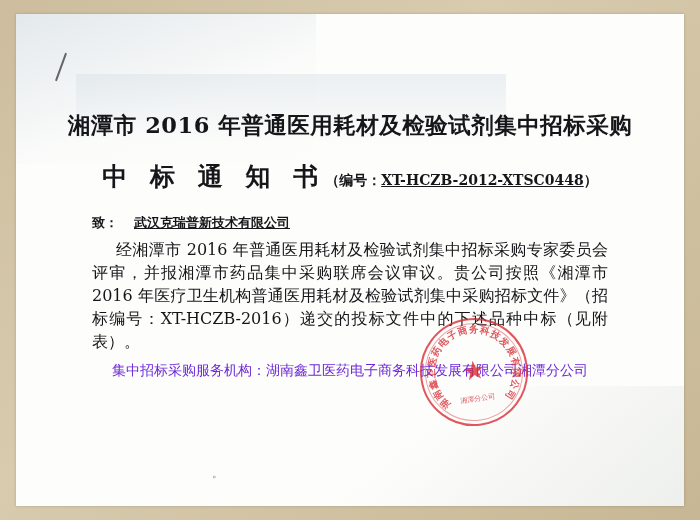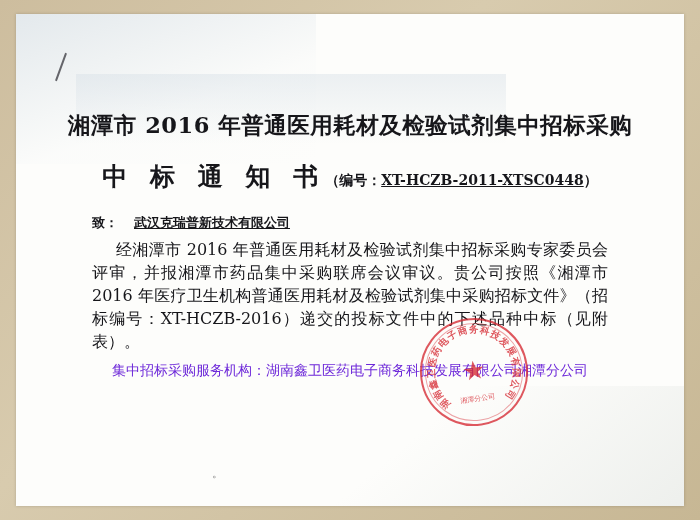--- a/index.html
+++ b/index.html
@@ -231,21 +231,21 @@
     <div class="scan-shade-1"></div>
     <div class="scan-shade-2"></div>
     <div class="scan-shade-3"></div>
     <div class="pen-mark"></div>
 
     <div class="content">
 
       <div class="title-1">湘潭市 2016 年普通医用耗材及检验试剂集中招标采购</div>
 
       <div class="title-2">
-        <span class="t2-main">中 标 通 知 书</span><span class="t2-code"><span>（编号：</span><span class="underlined">XT-HCZB-2011-XTSC0448</span><span>）</span></span>
+        <span class="t2-main">中 标 通 知 书</span><span class="t2-code"><span>（编号：</span><span class="underlined">XT-HCZB-2012-XTSC0448</span><span>）</span></span>
       </div>
 
       <div class="to-line">
         <span class="to-label">致：</span><span class="to-name">武汉克瑞普新技术有限公司</span>
       </div>
 
       <div class="body-para">
         <span class="indent">经湘潭市 2016 年普通医用耗材及检验试剂集中招标采购专家委员会评审，并报湘潭市药品集中采购联席会议审议。贵公司按照《湘潭市 2016 年医疗卫生机构普通医用耗材及检验试剂集中采购招标文件》（招标编号：XT-HCZB-2016）递交的投标文件中的下述品种中标（见附表）。</span>
       </div>
 

